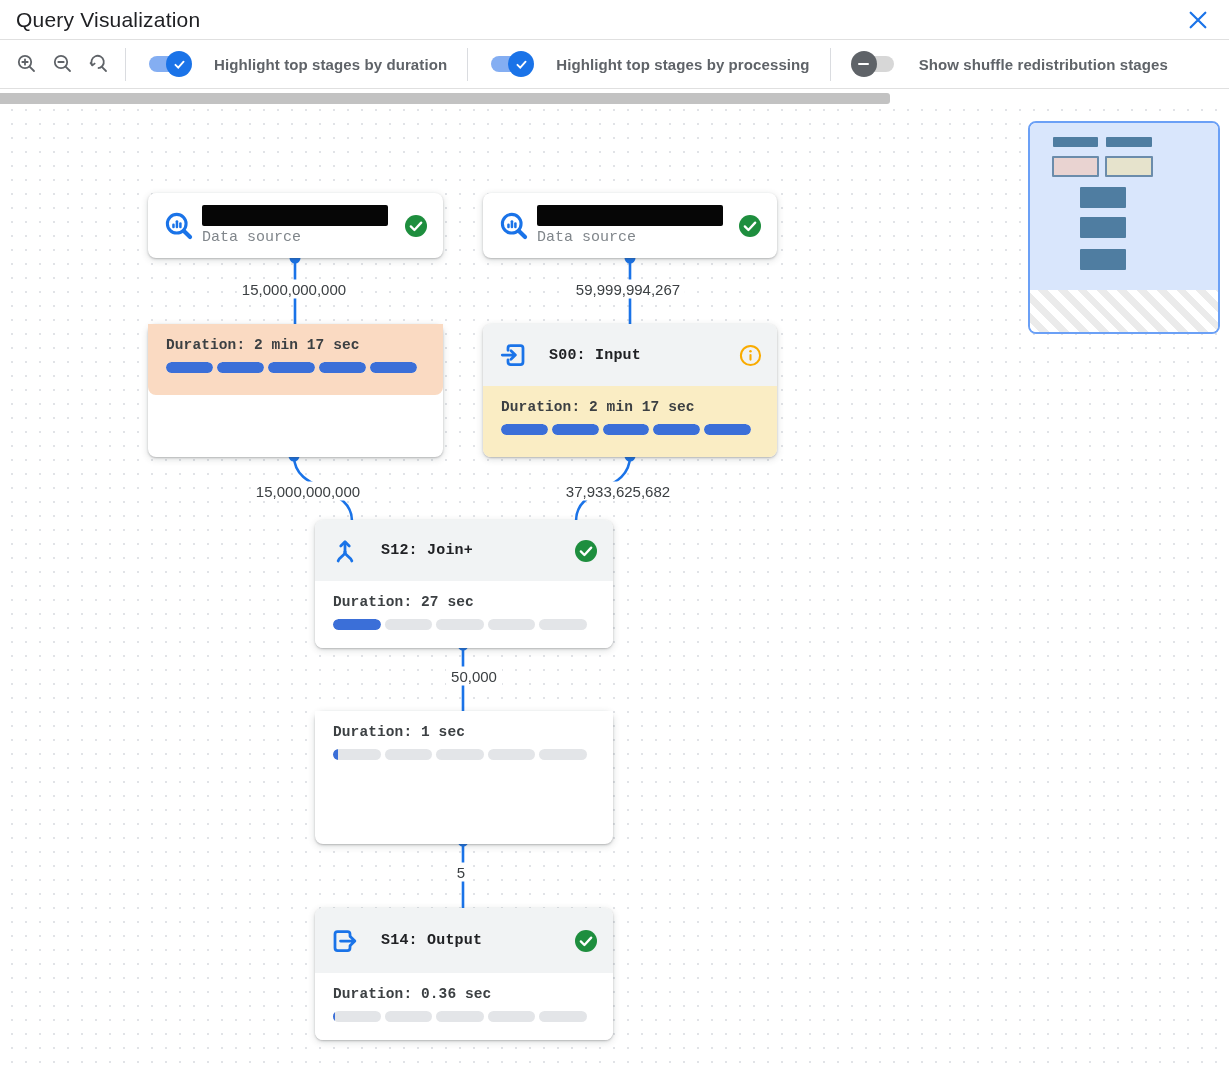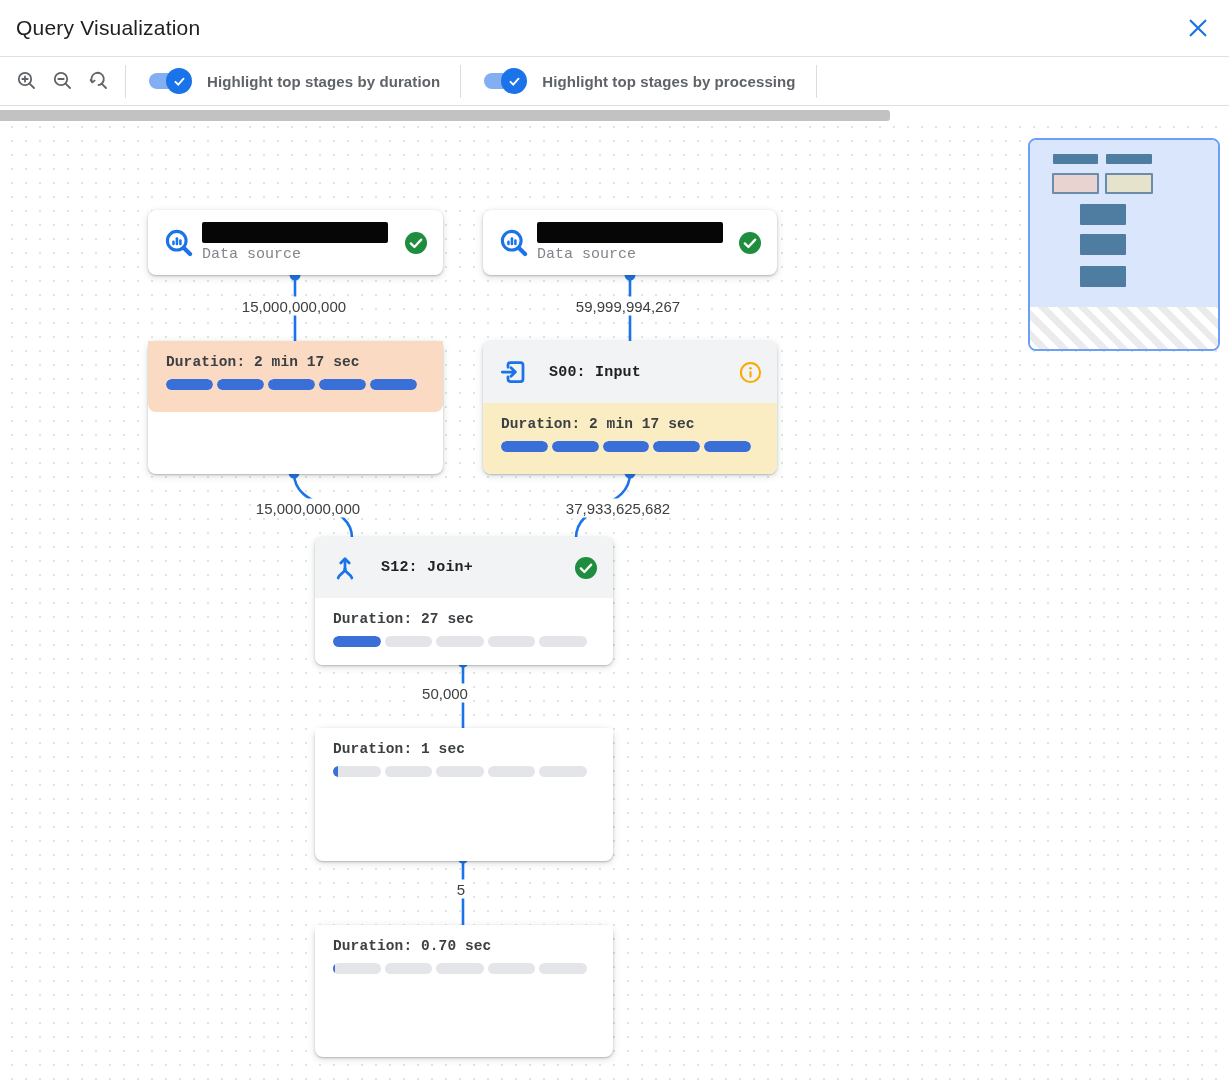--- a/index.html
+++ b/index.html
@@ -1,30 +1,30 @@
 <!DOCTYPE html>
 <html style="--accent-blue: #1a73e8; --bar-fill-blue: #3b6fd8; --duration-highlight: #fadac2; --processing-highlight: #faedc4; --success-green: #1e8e3e; --info-orange: #f9ab00;"><head>
 <meta charset="utf-8">
 <style>
   * { margin:0; padding:0; box-sizing:border-box; }
   html,body { width:1229px; height:1090px; overflow:hidden; background:#fff;
     font-family:"Liberation Sans", sans-serif; }
 
   
-  .dialog-header { height:57px; display:flex; align-items:center; justify-content:space-between;
+  .dialog-header { height:40px; display:flex; align-items:center; justify-content:space-between;
     padding:0 18px 0 16px; border-bottom:1px solid #e0e0e0; }
   .dialog-title { font-size:21px; color:#202124; letter-spacing:.2px; }
   .close-btn { width:26px; height:26px; cursor:pointer; display:flex; align-items:center; justify-content:center; }
 
   
   .toolbar { height:49px; display:flex; align-items:center; border-bottom:1px solid #e0e0e0; }
   .zoom-btns { display:flex; align-items:center; gap:9px; padding:0 13px; }
   .icon-btn { width:27px; height:27px; display:flex; align-items:center; justify-content:center; cursor:pointer; }
   .v-divider { width:1px; height:33px; background:#dadce0; }
-  .toggle-group { display:flex; align-items:center; gap:15px; padding:0 20px; }
+  .toggle-group { display:flex; align-items:center; gap:22px; padding:0 20px; }
   .toggle-label { font-size:15px; font-weight:bold; color:#5f6368; letter-spacing:.1px; white-space:nowrap; }
 
   .toggle { position:relative; width:46px; height:26px; cursor:pointer; flex:none; }
   .toggle .track { position:absolute; left:3px; top:5px; width:40px; height:16px; border-radius:8px; }
   .toggle .thumb { position:absolute; top:0; width:26px; height:26px; border-radius:50%;
     display:flex; align-items:center; justify-content:center; }
   .toggle.on .track { background:#84aef2; }
   .toggle.on .thumb { right:0; background:var(--accent-blue); }
   .toggle.off .track { background:#d7d7d7; }
   .toggle.off .thumb { left:0; background:#5f6368; }
@@ -134,20 +134,29 @@
       <div class="thumb">
         <svg width="15" height="15" viewBox="0 0 24 24">
             <path d="M5.5 12.5 L10 17 L18.5 7.5" stroke="#fff" stroke-width="3" fill="none" stroke-linecap="round"></path>
           </svg>
       </div>
     </div>
     <div class="toggle-label">Highlight top stages by processing</div>
   </div>
   <div class="v-divider"></div>
 
+  <div class="toggle-group">
+    <div class="toggle off">
+      <div class="track"></div>
+      <div class="thumb">
+          <div class="thumb-dash"></div>
+        </div>
+    </div>
+    <div class="toggle-label">Show shuffle redistribution stages</div>
+  </div>
 </div>
 
 <div class="scroll-strip">
   <div class="scroll-thumb"></div>
 </div>
 
 <div class="canvas">
 
   <svg class="edges-svg" width="1229" height="964" viewBox="0 0 1229 964">
     <g stroke="#1a73e8" stroke-width="2.6" fill="none">
@@ -165,21 +174,21 @@
         <circle cx="630" cy="347" r="5.5"></circle>
       <circle cx="463" cy="536" r="5.5"></circle>
         <circle cx="463" cy="732" r="5.5"></circle>
     </g>
   </svg>
 
   <div class="edge-label" style="left:294px; top:180px;">15,000,000,000</div>
   <div class="edge-label" style="left:628px; top:180px;">59,999,994,267</div>
   <div class="edge-label" style="left:308px; top:382px;">15,000,000,000</div>
   <div class="edge-label" style="left:618px; top:382px;">37,933,625,682</div>
-  <div class="edge-label" style="left:445px; top:567px;">50,000</div>
+  <div class="edge-label" style="left:474px; top:567px;">50,000</div>
   <div class="edge-label" style="left:461px; top:763px;">5</div>
 
   <div class="node ds-node" style="left:148px; top:84px; width:295px; height:65px;">
     <svg width="32" height="32" viewBox="0 0 24 24">
       <circle cx="10.3" cy="10.3" r="7" fill="none" stroke="#1a73e8" stroke-width="2.3"></circle>
       <path d="M15.7 15.7 L20.3 20.3" stroke="#1a73e8" stroke-width="3.1" stroke-linecap="round"></path>
       <g fill="#1a73e8">
           <rect x="6.9" y="10.1" width="1.9" height="3.6" rx=".9"></rect>
           <rect x="9.5" y="7.6" width="1.9" height="6.1" rx=".9"></rect>
           <rect x="12.1" y="9.2" width="1.9" height="4.5" rx=".9"></rect>
@@ -334,22 +343,35 @@
             <div class="seg-fill" style="width: 0%;"></div>
           </div>
           <div class="seg">
             <div class="seg-fill" style="width: 0%;"></div>
           </div>
         </div>
     </div>
   </div>
 
   <div class="node" style="left:315px; top:799px; width:298px; height:132px;">
+    <div class="stage-head" style="height:65px;">
+      <svg width="30" height="30" viewBox="0 0 24 24" fill="none" stroke="#1a73e8" stroke-width="2.2" stroke-linecap="round">
+        <path d="M16 8.2 V6.4 Q16 4.4 14 4.4 H6 Q4 4.4 4 6.4 V17.6 Q4 19.6 6 19.6 H14 Q16 19.6 16 17.6 V15.8"></path>
+        <path d="M8.4 12 H19.6 M16.4 8.6 L19.9 12 L16.4 15.4" stroke-linejoin="round"></path>
+      </svg>
+      <div class="stage-title">S14: Output</div>
+      <div class="status-icon">
+        <svg width="24" height="24" viewBox="0 0 24 24">
+            <circle cx="12" cy="12" r="11" fill="#1e8e3e"></circle>
+            <path d="M6.8 12.4 L10.4 16 L17.2 8.6" stroke="#fff" stroke-width="2.3" fill="none" stroke-linecap="round" stroke-linejoin="round"></path>
+          </svg>
+      </div>
+    </div>
     <div class="stage-body plain" style="height:67px;">
-      <div class="duration">Duration: 0.70 sec</div>
+      <div class="duration">Duration: 0.36 sec</div>
       <div class="progress">
           <div class="seg">
             <div class="seg-fill" style="width: 5%;"></div>
           </div>
           <div class="seg">
             <div class="seg-fill" style="width: 0%;"></div>
           </div>
           <div class="seg">
             <div class="seg-fill" style="width: 0%;"></div>
           </div>

